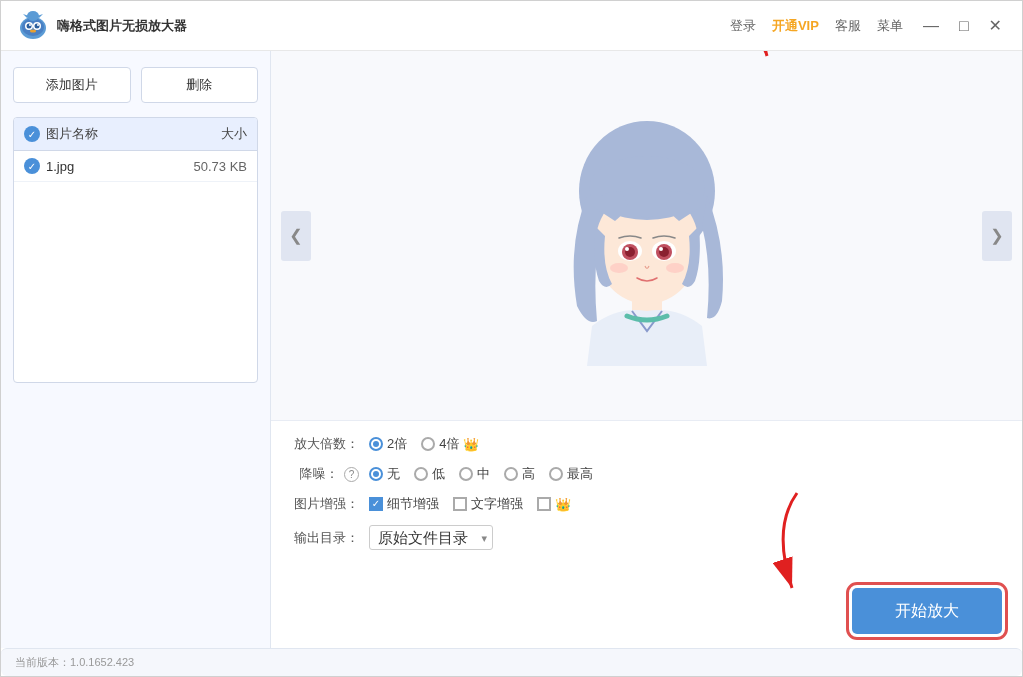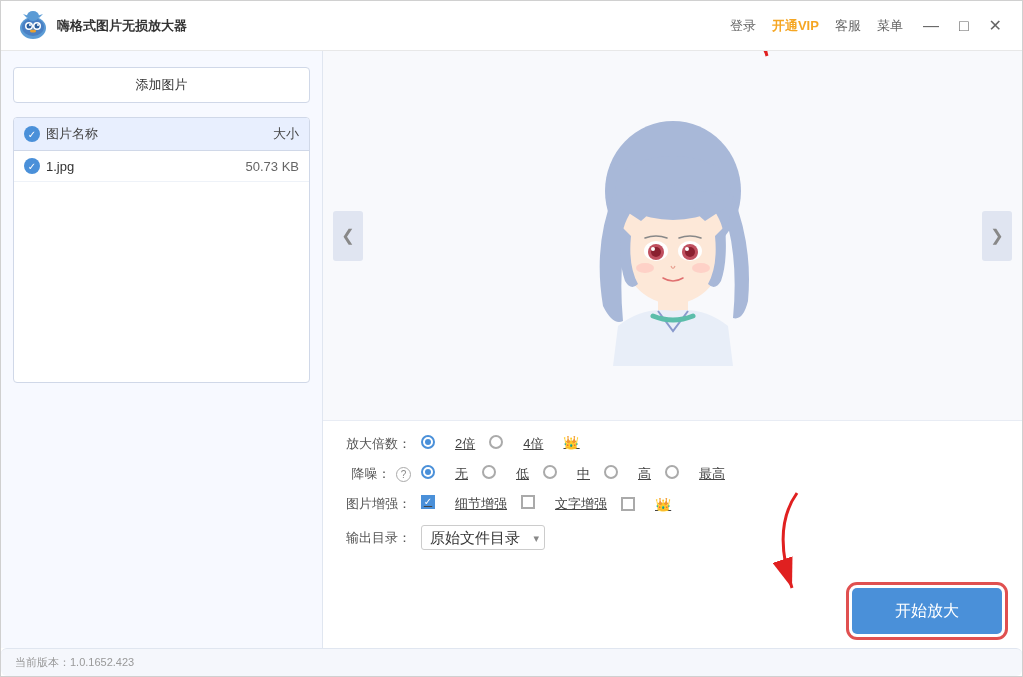--- a/index.html
+++ b/index.html
@@ -71,21 +71,21 @@
 
     
     .main-content {
       display: flex;
       flex: 1;
       overflow: hidden;
     }
 
     
     .left-panel {
-      width: 322px;
+      width: 270px;
       background: #f7f9ff;
       border-right: 1px solid #e0e6f0;
       display: flex;
       flex-direction: column;
       padding: 16px 12px;
       flex-shrink: 0;
     }
     .btn-row {
       display: flex;
       gap: 10px;
@@ -238,23 +238,23 @@
       flex-shrink: 0;
     }
     .setting-controls {
       display: flex;
       align-items: center;
       gap: 14px;
       flex-wrap: wrap;
     }
     .radio-item, .checkbox-item {
       display: flex;
-      gap: 20px;
-      cursor: pointer;
-      text-decoration: underline;
+      align-items: center;
+      gap: 4px;
+      cursor: pointer;
     }
     .radio-circle {
       width: 14px;
       height: 14px;
       border-radius: 50%;
       border: 2px solid #4a90d9;
       display: flex;
       align-items: center;
       justify-content: center;
       flex-shrink: 0;
@@ -393,20 +393,21 @@
       <span class="win-btn">□</span>
       <span class="win-btn win-close">✕</span>
     </div>
   </div>
 
   <div class="main-content">
 
     <div class="left-panel">
       <div class="btn-row">
         <button class="btn-add">添加图片</button>
+        <button class="btn-del">删除</button>
       </div>
 
       <div class="file-table">
         <div class="file-table-header">
           <div class="col-name">
             <span class="check-icon">✓</span>
             <span>图片名称</span>
           </div>
           <div class="col-size">大小</div>
         </div>

